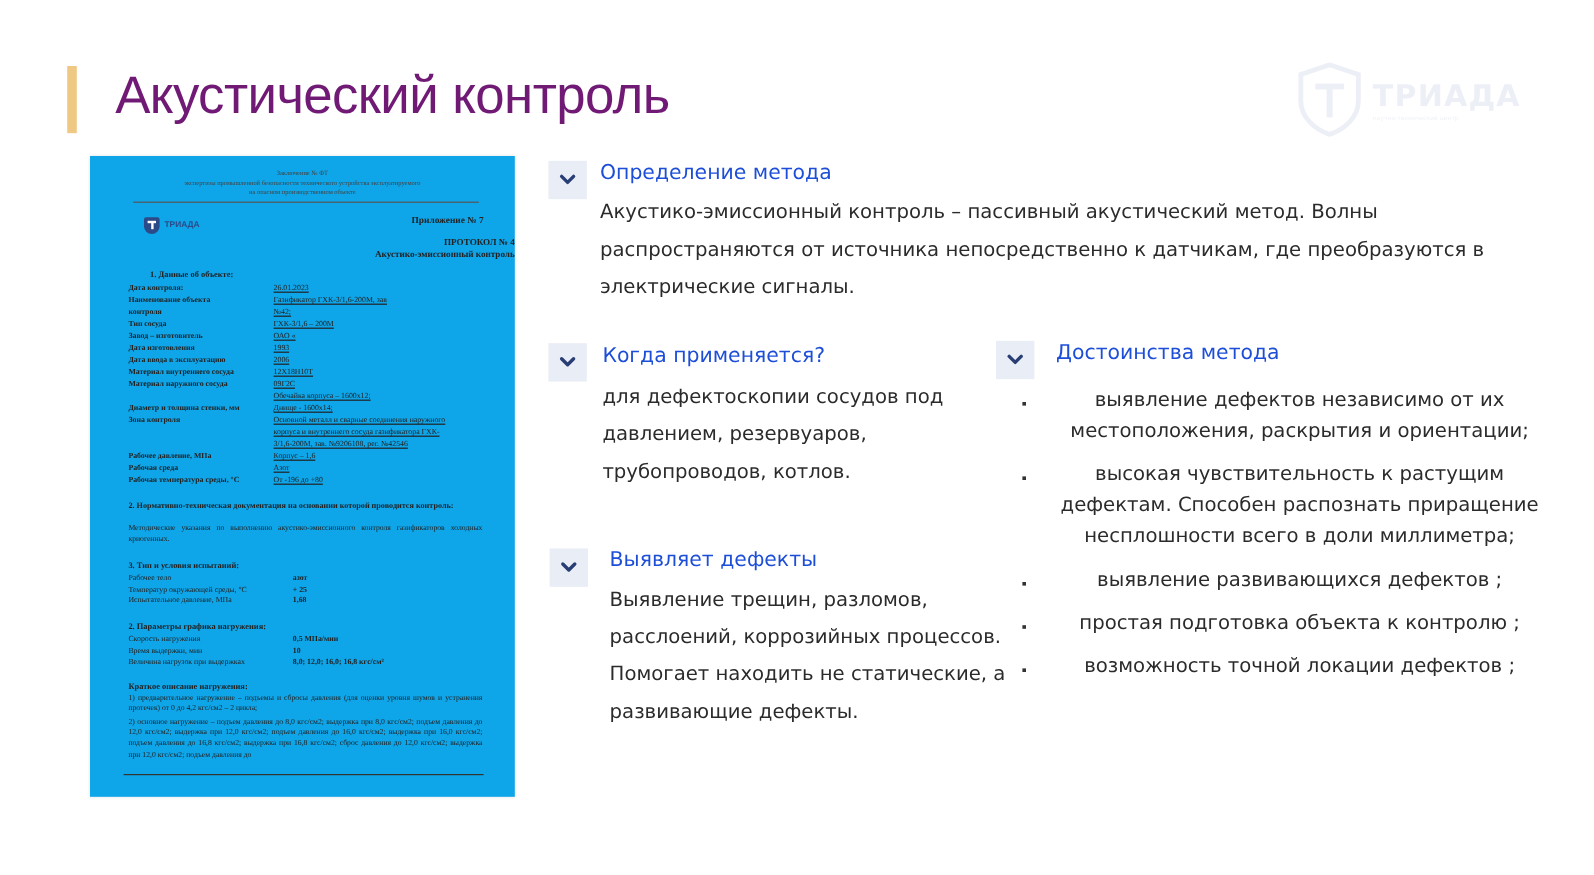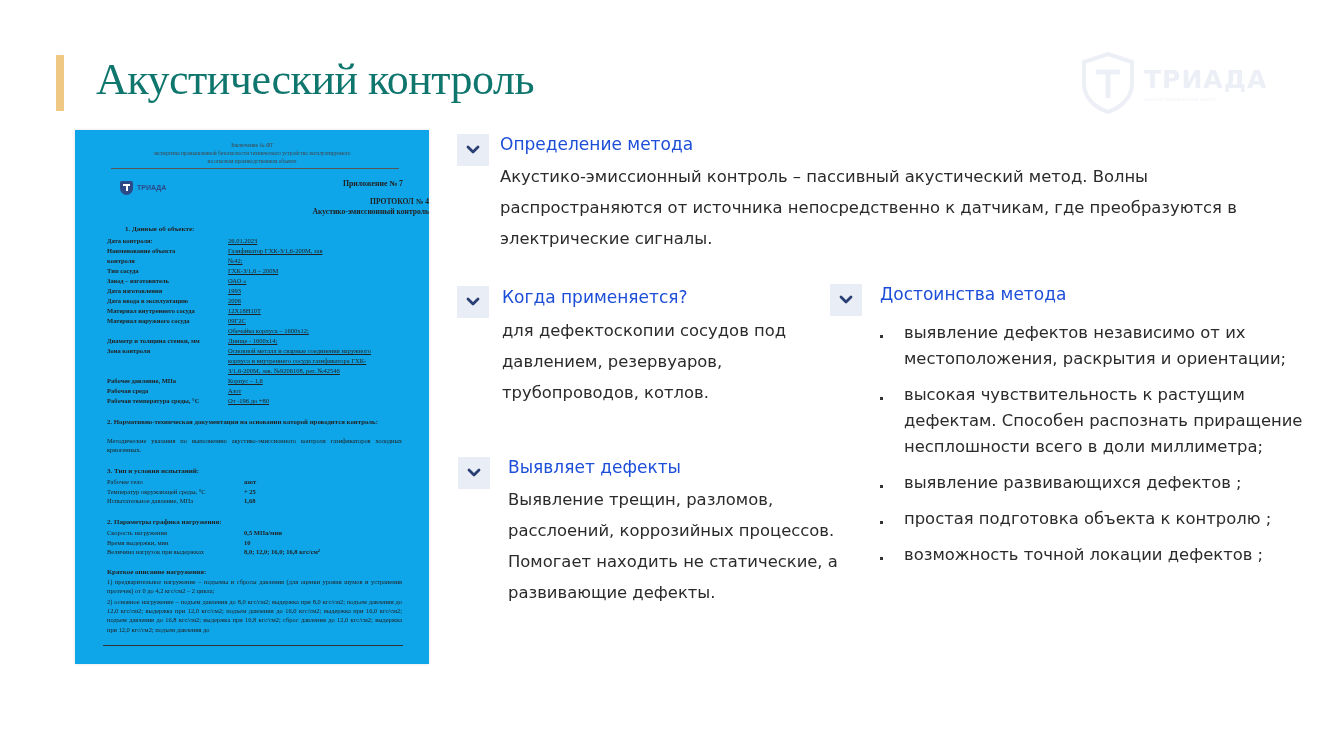--- a/index.html
+++ b/index.html
@@ -1,20 +1,20 @@
 <!DOCTYPE html>
 <html><head>
 <meta charset="utf-8">
 <style>
   * { box-sizing: border-box; margin: 0; padding: 0; }
   html, body { width: 1328px; height: 729px; background: #ffffff; overflow: hidden; }
   body { position: relative; font-family: "DejaVu Sans", sans-serif; color: #2a2a2a; }
 
   .title-bar { position: absolute; left: 56px; top: 55px; width: 8px; height: 56px; background: #efc983; }
-  .page-title { position: absolute; left: 96px; top: 50px; font-family: Liberation Serif, serif; font-size: 44px; font-weight: normal; color: #0f766e; letter-spacing: -0.5px; line-height: 60px; }
+  .page-title { position: absolute; left: 96px; top: 50px; font-family: Liberation Sans, sans-serif; font-size: 44px; font-weight: normal; color: #701a75; letter-spacing: -0.5px; line-height: 60px; }
 
   .logo { position: absolute; left: 1080px; top: 52px; width: 180px; height: 62px; opacity: 0.55; }
   .logo-text { position: absolute; left: 64px; top: 13px; font-family: "DejaVu Sans", sans-serif; font-weight: bold; font-size: 25px; color: #dfe3f0; letter-spacing: 1px; }
   .logo-sub { position: absolute; left: 64px; top: 44px; font-size: 5px; color: #e4e7f1; }
 
   .doc { position: absolute; left: 75px; top: 130px; width: 354px; height: 534px; background: #0ea5e9; box-shadow: 0 0 3px rgba(0,0,0,0.12); font-family: "Liberation Serif", serif; color: #222; font-size: 7.2px; line-height: 1.35; overflow: hidden; }
   .doc-head { position: absolute; left: 0; right: 0; top: 12px; text-align: center; font-size: 5.4px; color: #444; line-height: 1.45; }
   .doc-hr { position: absolute; left: 36px; right: 30px; height: 1px; background: #555; }
   .doc-logo { position: absolute; left: 45px; top: 51px; display: flex; align-items: center; gap: 4px; }
   .doc-logo .shield { width: 13px; height: 14px; background: #2c4a87; border-radius: 2px 2px 7px 7px; position: relative; }
@@ -32,21 +32,21 @@
   .doc-kv { position: absolute; left: 32px; width: 300px; }
   .doc-kv .doc-row { line-height: 9.6px; }
   .doc-kv .doc-row .k { width: 137px; font-weight: normal; }
   .doc-kv .doc-row .v { text-decoration: none; font-weight: bold; }
   .doc-pagenum { position: absolute; right: 26px; top: 543px; font-size: 7px; text-align: center; }
   .chev { position: absolute; width: 32px; height: 32px; background: #e9edf5; display: flex; align-items: center; justify-content: center; }
   .chev svg { width: 14px; height: 10px; }
   .sec-title { position: absolute; font-family: "DejaVu Sans", sans-serif; font-size: 17px; color: #1d4ed8; white-space: nowrap; }
   .sec-body { position: absolute; font-family: "DejaVu Sans", sans-serif; font-size: 16.4px; color: #2b2b2b; line-height: 31px; }
 
-  .adv-list { position: absolute; left: 878px; top: 320px; width: 440px; list-style: none; }
+  .adv-list { position: absolute; left: 850px; top: 320px; width: 440px; list-style: none; text-align: center; }
   .adv-item { position: relative; padding-left: 26px; font-size: 16.4px; line-height: 26px; color: #2b2b2b; margin-bottom: 10px; }
   .adv-item .bullet { position: absolute; left: 2px; top: 15px; width: 3px; height: 3px; background: #333; }
 </style>
 </head>
 <body>
 
 <div class="title-bar"></div>
 <h1 class="page-title">Акустический контроль</h1>
 
 <div class="logo">

